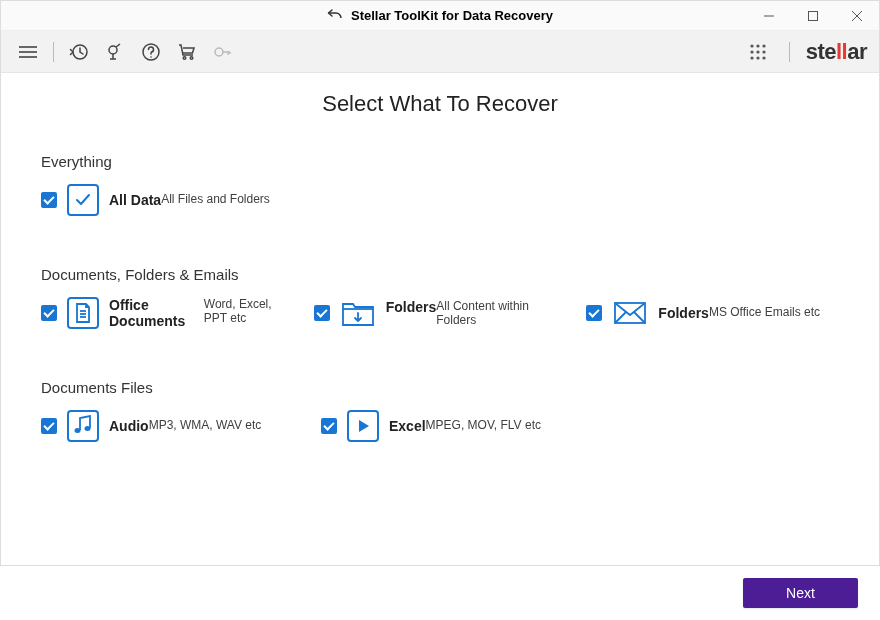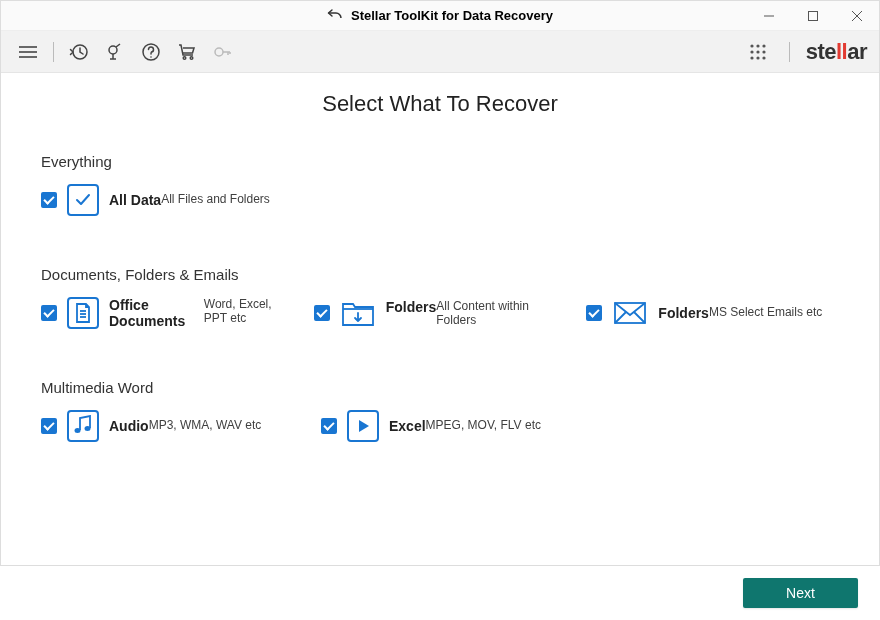--- a/index.html
+++ b/index.html
@@ -175,21 +175,21 @@
       right: 0;
       height: 55px;
       border-top: 1px solid #ddd;
       display: flex;
       align-items: center;
       justify-content: flex-end;
       padding-right: 22px;
       background: #fff;
     }
     .next-btn {
-      background: #0f766e;
+      background: #4c1d95;
       color: #fff;
       border: none;
       width: 115px;
       height: 30px;
       font-size: 14px;
       border-radius: 2px;
       cursor: pointer;
       box-shadow: 0 1px 2px rgba(0,0,0,0.1);
     }
   </style>
@@ -347,26 +347,26 @@
       <div class="checkbox checked"></div>
       <div class="icon-box" style="border:none;width:36px;height:32px">
         <svg width="34" height="24" viewBox="0 0 34 24" fill="none" stroke="#1976d2" stroke-width="1.8">
           <rect x="2" y="2" width="30" height="20"></rect>
           <path d="M2 2 L17 14 L32 2"></path>
           <path d="M2 22 L13 11 M32 22 L21 11"></path>
         </svg>
       </div>
       <div class="option-text">
         <span class="opt-title">Folders</span>
-        <span class="opt-sub">MS Select Emails etc</span>
-      </div>
-    </div>
-  </div>
-
-  <div class="section-title">Multimedia Word</div>
+        <span class="opt-sub">MS Office Emails etc</span>
+      </div>
+    </div>
+  </div>
+
+  <div class="section-title">Documents Files</div>
   <div class="option-row">
     <div class="option">
       <div class="checkbox checked"></div>
       <div class="icon-box">
         <svg width="20" height="22" viewBox="0 0 20 22" fill="none" stroke="#1976d2" stroke-width="1.8">
           <path d="M7 15 V3 L17 1 V13"></path>
           <ellipse cx="4.5" cy="15.5" rx="3" ry="2.5" fill="#1976d2" stroke="none"></ellipse>
           <ellipse cx="14.5" cy="13.5" rx="3" ry="2.5" fill="#1976d2" stroke="none"></ellipse>
         </svg>
       </div>

